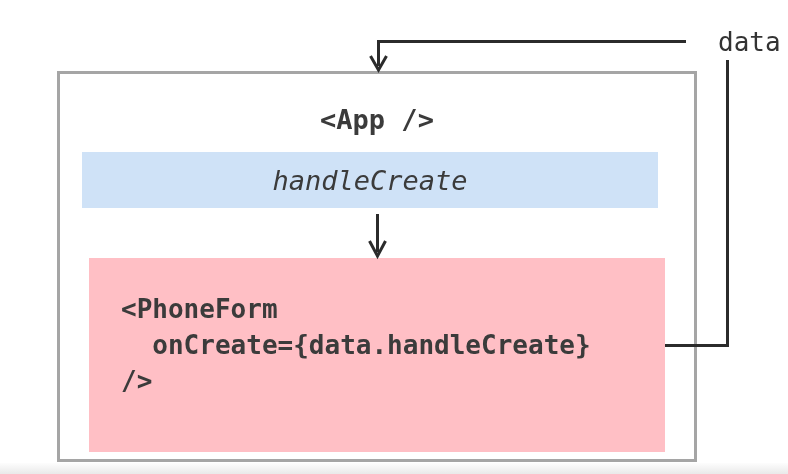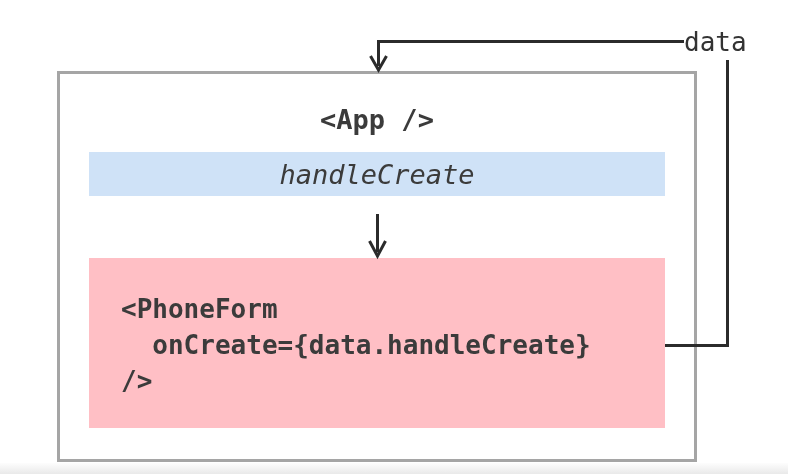--- a/index.html
+++ b/index.html
@@ -32,40 +32,40 @@
     width: 640px;
     text-align: center;
     font-size: 27px;
     font-weight: bold;
     color: var(--text, #3b3b3b);
     letter-spacing: 0;
     margin-top: 20px;
   }
   .handler-box {
     position: absolute;
-    left: 89px;
+    left: 82px;
     top: 152px;
     width: 576px;
-    height: 44px;
+    height: 56px;
     background: var(--handler-box-bg, #cfe2f7);
     display: flex;
     align-items: center;
     justify-content: center;
   }
   .handler-label {
     font-size: 27px;
     font-style: italic;
     color: var(--text, #3b3b3b);
   }
   .phoneform-box {
     position: absolute;
     left: 89px;
     top: 258px;
     width: 576px;
-    height: 170px;
+    height: 194px;
     box-sizing: border-box;
     background: var(--phone-form-box-bg, #ffbfc5);
     padding: 33px 0 0 32px;
   }
   .code-line {
     font-size: 26px;
     font-weight: bold;
     line-height: 36px;
     color: var(--text, #3b3b3b);
     white-space: pre;
@@ -78,21 +78,21 @@
     height: 474px;
     pointer-events: none;
   }
   .overlay polyline {
     fill: none;
     stroke: var(--arrow-line, #2b2b2b);
     stroke-width: 3;
   }
   .data-label {
     position: absolute;
-    left: 684px;
+    left: 718px;
     top: 27px;
     font-size: 26px;
     color: #333333;
     background: #ffffff;
     line-height: 30px;
   }
   .bottom-fade {
     position: absolute;
     left: 0;
     top: 463px;

